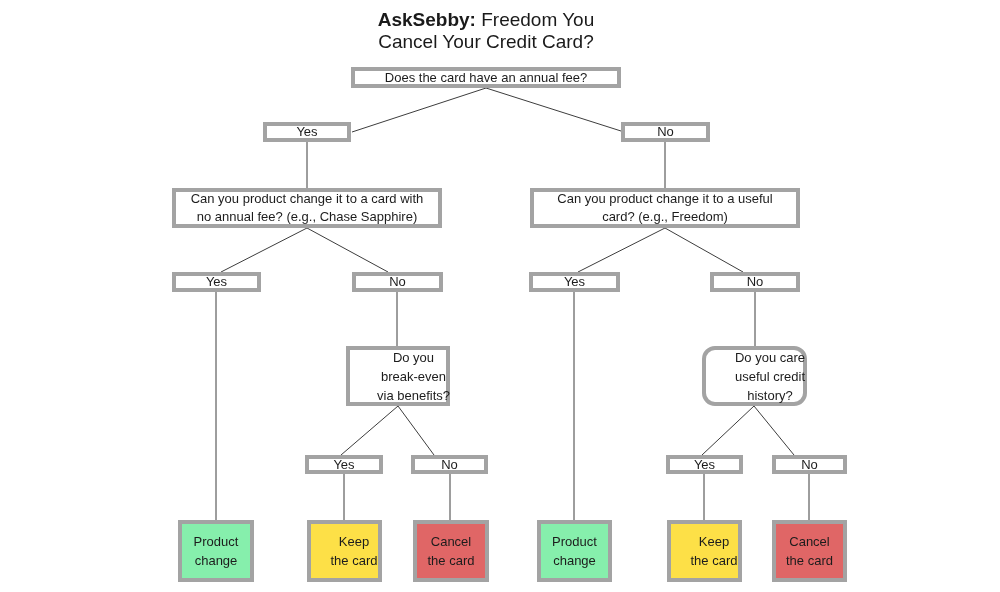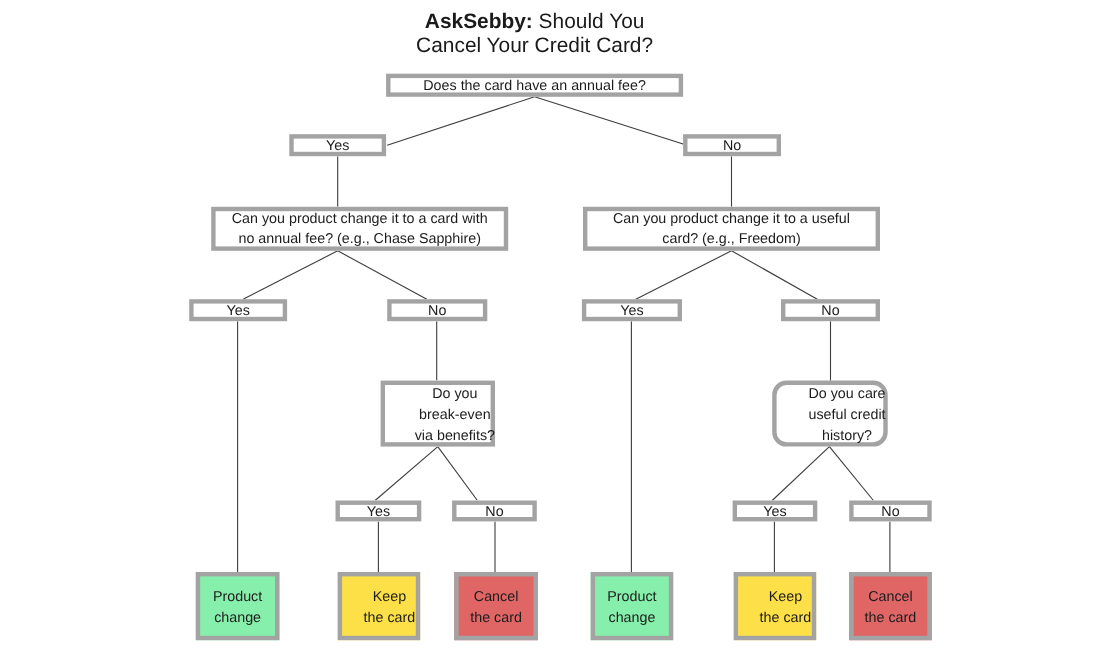--- a/index.html
+++ b/index.html
@@ -79,36 +79,36 @@
     <line x1="398" y1="406" x2="434" y2="455"></line>
     <line x1="754" y1="406" x2="702" y2="455"></line>
     <line x1="754" y1="406" x2="794" y2="455"></line>
     <line x1="344" y1="474" x2="344" y2="520"></line>
     <line x1="450" y1="474" x2="450" y2="520"></line>
     <line x1="704" y1="474" x2="704" y2="520"></line>
     <line x1="809" y1="474" x2="809" y2="520"></line>
   </svg>
 
   <div class="title">
-    <div><span class="b">AskSebby:</span><span> Should You</span></div>
+    <div><span class="b">AskSebby:</span><span> Freedom You</span></div>
     <div>Cancel Your Credit Card?</div>
   </div>
 
   <div class="box" style="left:351px; top:67px; width:270px; height:21px;">
     <div class="ln">Does the card have an annual fee?</div>
   </div>
 
   <div class="box" style="left:263px; top:122px; width:88px; height:20px;">
     <div class="ln">Yes</div>
   </div>
   <div class="box" style="left:621px; top:122px; width:89px; height:20px;">
     <div class="ln">No</div>
   </div>
 
-  <div class="box" style="left:172px; top:188px; width:270px; height:40px;margin-left:20px;">
+  <div class="box" style="left:172px; top:188px; width:270px; height:40px;">
     <div class="ln">Can you product change it to a card with</div>
     <div class="ln">no annual fee? (e.g., Chase Sapphire)</div>
   </div>
   <div class="box" style="left:530px; top:188px; width:270px; height:40px;">
     <div class="ln">Can you product change it to a useful</div>
     <div class="ln">card? (e.g., Freedom)</div>
   </div>
 
   <div class="box" style="left:172px; top:272px; width:89px; height:20px;">
     <div class="ln">Yes</div>

